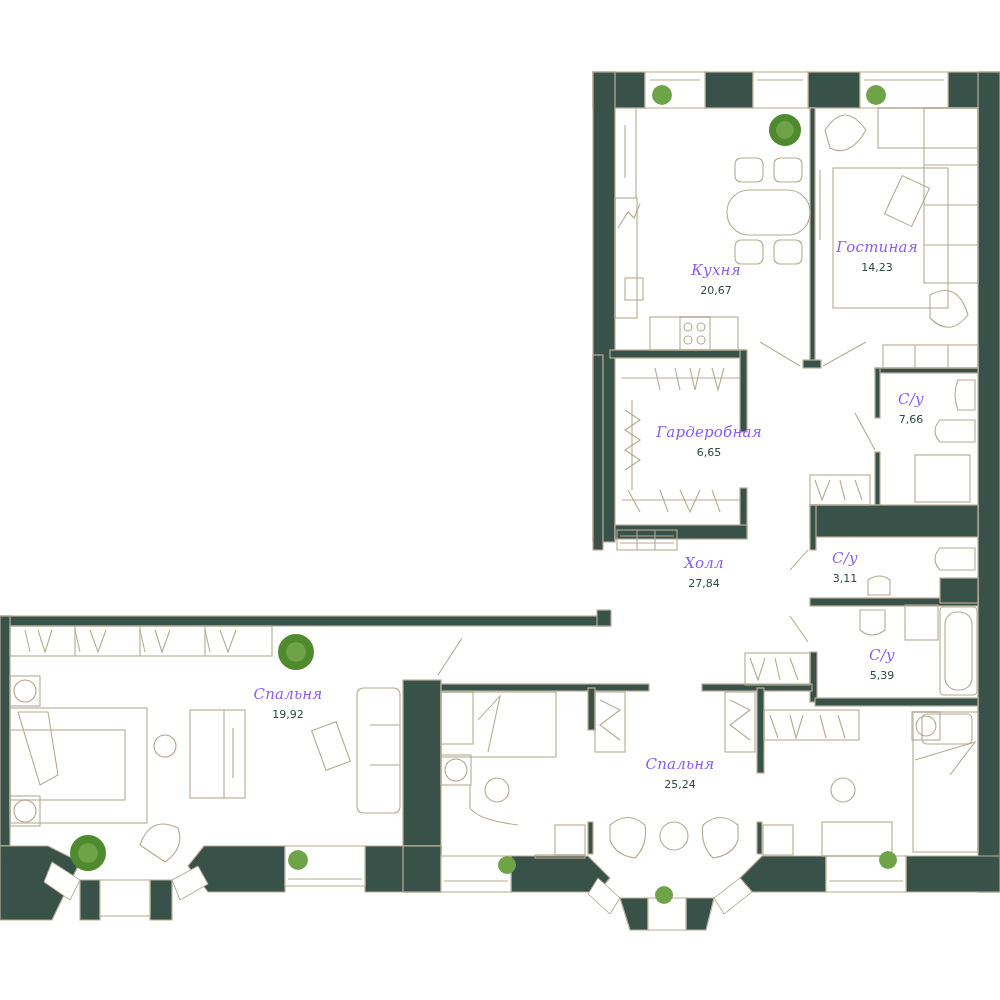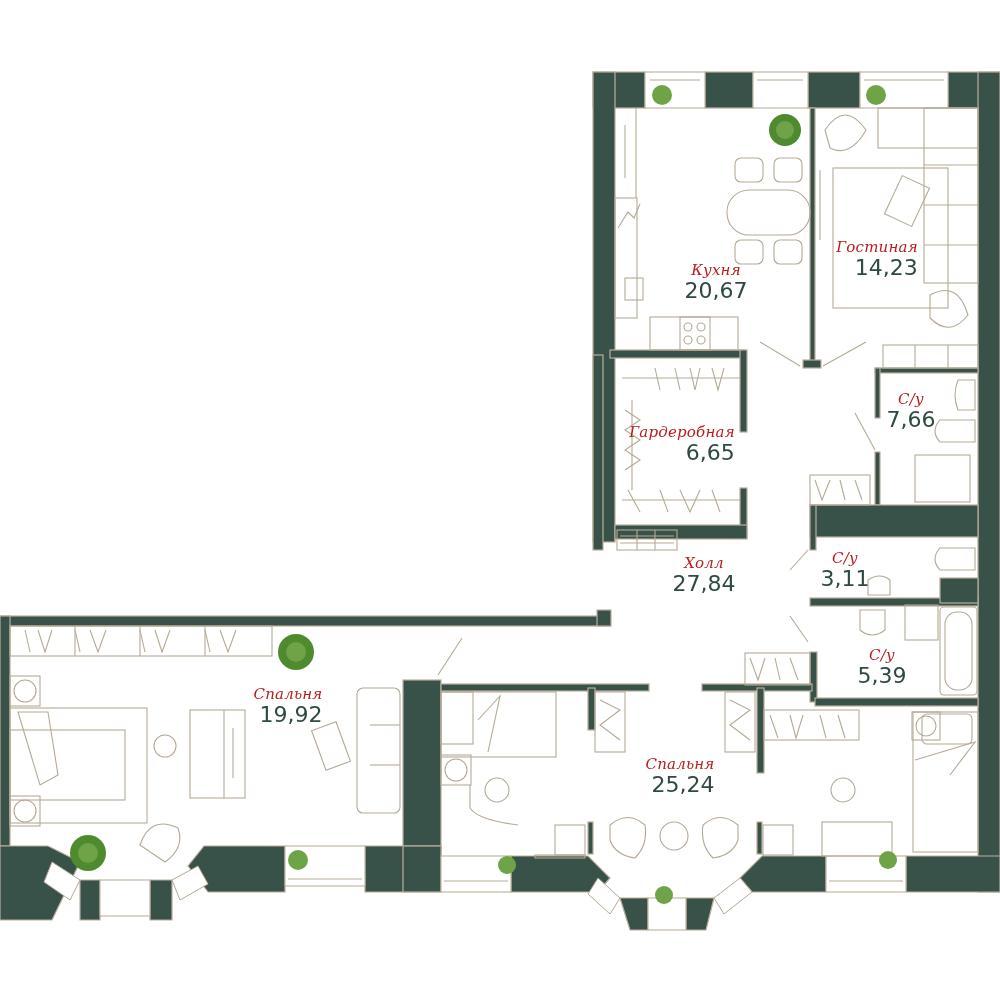--- a/index.html
+++ b/index.html
@@ -4,22 +4,22 @@
 <style>
   html, body { margin: 0; padding: 0; background: #ffffff; }
   body { width: 1000px; height: 1000px; position: relative; overflow: hidden; }
   #plan { position: absolute; left: 0; top: 0; width: 1000px; height: 1000px; }
   .wall { fill: #38524a; stroke: #b9ad9c; stroke-width: 1.2; }
   .fur { fill: none; stroke: #b6a994; stroke-width: 1.1; }
   .win { fill: #ffffff; stroke: #b6a994; stroke-width: 1; }
   .plant-big { fill: #4f8a2e; }
   .plant-sm { fill: #6fa348; }
   .label { position: absolute; text-align: center; transform: translateX(-50%); white-space: nowrap; }
-  .room-name { font-family: "DejaVu Serif", serif; font-style: italic; font-size: 15px; color: #b91c1c; display: block; line-height: 18px; letter-spacing: 0.2px; }
-  .room-area { font-family: "DejaVu Sans", sans-serif; font-size: 22px; color: #2f4a42; display: block; line-height: 24px; text-align: right; }
+  .room-name { font-family: "DejaVu Serif", serif; font-style: italic; font-size: 15px; color: #8b5cf6; display: block; line-height: 18px; letter-spacing: 0.2px; }
+  .room-area { font-family: "DejaVu Sans", sans-serif; font-size: 11px; color: #2f4a42; display: block; line-height: 24px; }
 </style>
 </head>
 <body>
 
 <svg id="plan" viewBox="0 0 1000 1000" xmlns="http://www.w3.org/2000/svg">
 
   <g>
 
     <rect class="wall" x="593" y="72" width="52" height="36"></rect>
     <rect class="wall" x="705" y="72" width="48" height="36"></rect>
@@ -259,21 +259,21 @@
 </svg>
 
 <div class="label" style="left:716px; top:261px;">
   <span class="room-name">Кухня</span>
   <span class="room-area">20,67</span>
 </div>
 <div class="label" style="left:877px; top:238px;">
   <span class="room-name">Гостиная</span>
   <span class="room-area">14,23</span>
 </div>
-<div class="label" style="left:682px; top:423px;">
+<div class="label" style="left:709px; top:423px;">
   <span class="room-name">Гардеробная</span>
   <span class="room-area">6,65</span>
 </div>
 <div class="label" style="left:911px; top:390px;">
   <span class="room-name">С/у</span>
   <span class="room-area">7,66</span>
 </div>
 <div class="label" style="left:845px; top:549px;">
   <span class="room-name">С/у</span>
   <span class="room-area">3,11</span>

